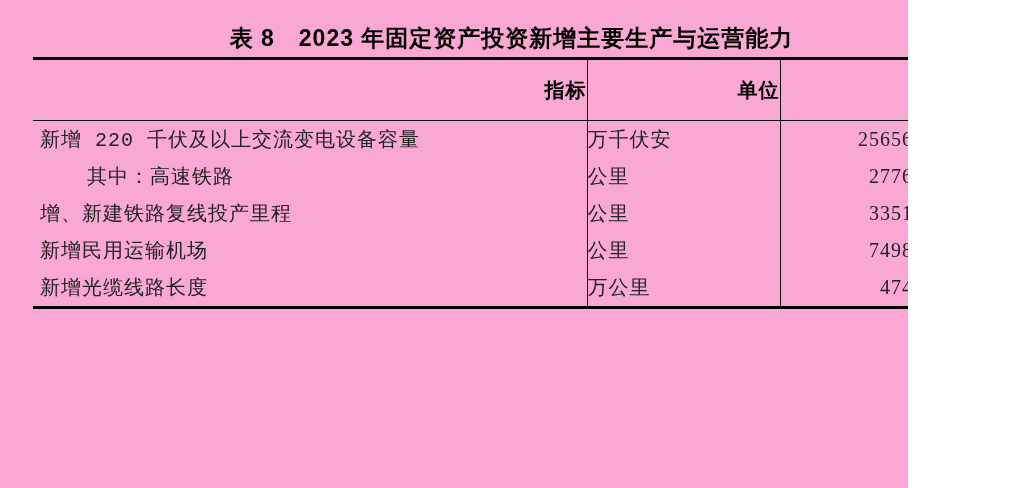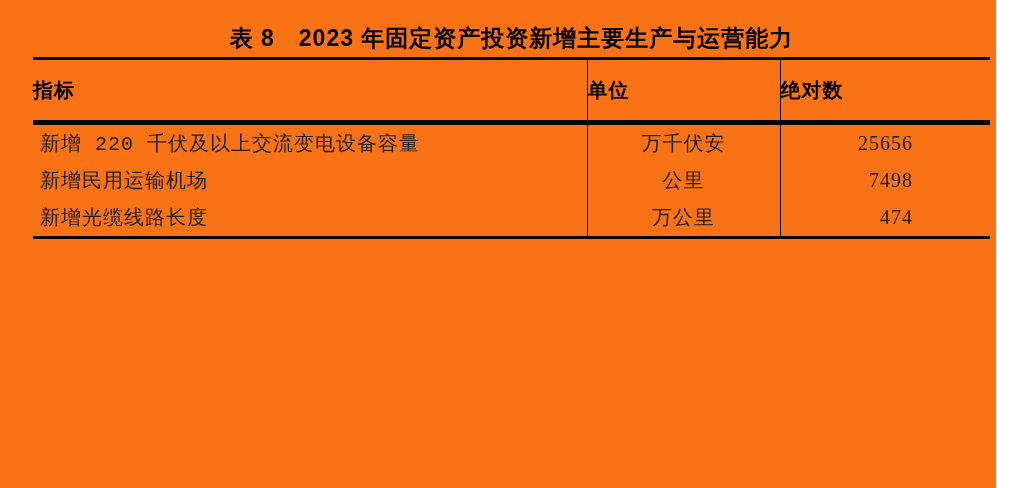--- a/index.html
+++ b/index.html
@@ -1,20 +1,20 @@
 <!DOCTYPE html>
 <html><head>
 <meta charset="utf-8">
 <style>
   html, body { margin: 0; padding: 0; background: #ffffff; }
   .page {
     position: relative;
-    width: 996px;
+    width: 908px;
     height: 488px;
-    background: #f97316;
+    background: #f9a8d4;
     font-family: "Liberation Serif", serif;
     overflow: hidden;
   }
   .table-title {
     position: absolute;
     top: 24px;
     left: 33px;
     width: 957px;
     text-align: center;
     font-family: "Liberation Sans", sans-serif;
@@ -38,39 +38,39 @@
   col.col-indicator { width: 554px; }
   col.col-unit      { width: 193px; }
   col.col-value     { width: 210px; }
   thead th {
     font-family: "Liberation Sans", sans-serif;
     font-weight: bold;
     font-size: 20px;
     color: #000000;
     height: 60px;
     vertical-align: middle;
-    text-align: left;
-    border-bottom: 5px solid #000000;
+    text-align: right;
+    border-bottom: 1px solid #000000;
     letter-spacing: 1px;
     padding: 0;
   }
   tbody td {
     font-size: 20px;
     color: #212121;
     height: 37px;
     vertical-align: middle;
     letter-spacing: 1px;
     padding: 0;
     white-space: pre;
     overflow: hidden;
   }
   .c2 { border-left: 1px solid #000000; border-right: 1px solid #000000; }
   td.c1 { text-align: left;  padding-left: 7px; font-family: Liberation Mono, monospace; }
   td.c1.indent { padding-left: 54px; }
-  td.c2 { text-align: center; }
+  td.c2 { }
   td.c3 { text-align: right; padding-right: 77px; font-family: Liberation Serif, serif; }
 </style>
 </head>
 <body>
 
 <div class="page">
 
   <div class="table-title">表 8　2023 年固定资产投资新增主要生产与运营能力</div>
 
   <table class="stat-table">
@@ -86,20 +86,30 @@
         <th class="c3">绝对数</th>
       </tr>
     </thead>
     <tbody>
       <tr>
         <td class="c1">新增 220 千伏及以上交流变电设备容量</td>
         <td class="c2">万千伏安</td>
         <td class="c3">25656</td>
       </tr>
       <tr>
+        <td class="c1 indent">其中：高速铁路</td>
+        <td class="c2">公里</td>
+        <td class="c3">2776</td>
+      </tr>
+      <tr>
+        <td class="c1">增、新建铁路复线投产里程</td>
+        <td class="c2">公里</td>
+        <td class="c3">3351</td>
+      </tr>
+      <tr>
         <td class="c1">新增民用运输机场</td>
         <td class="c2">公里</td>
         <td class="c3">7498</td>
       </tr>
       <tr>
         <td class="c1">新增光缆线路长度</td>
         <td class="c2">万公里</td>
         <td class="c3">474</td>
       </tr>
     </tbody>

